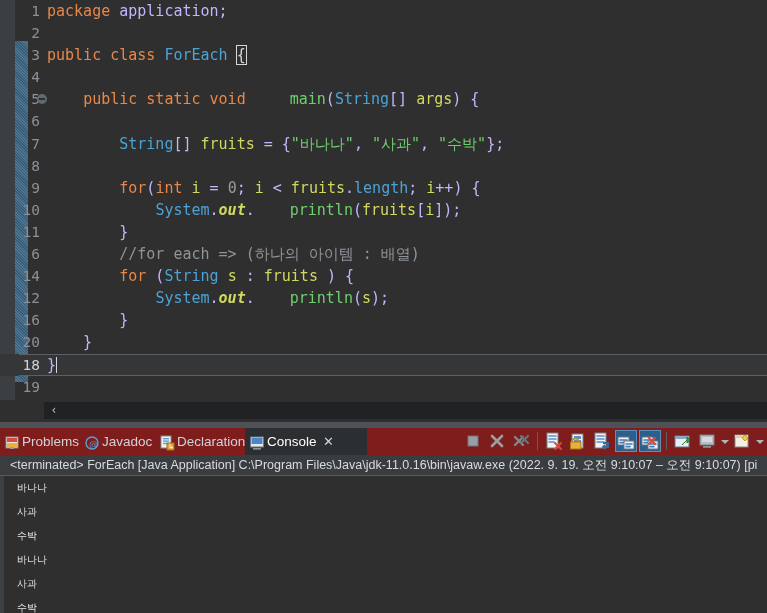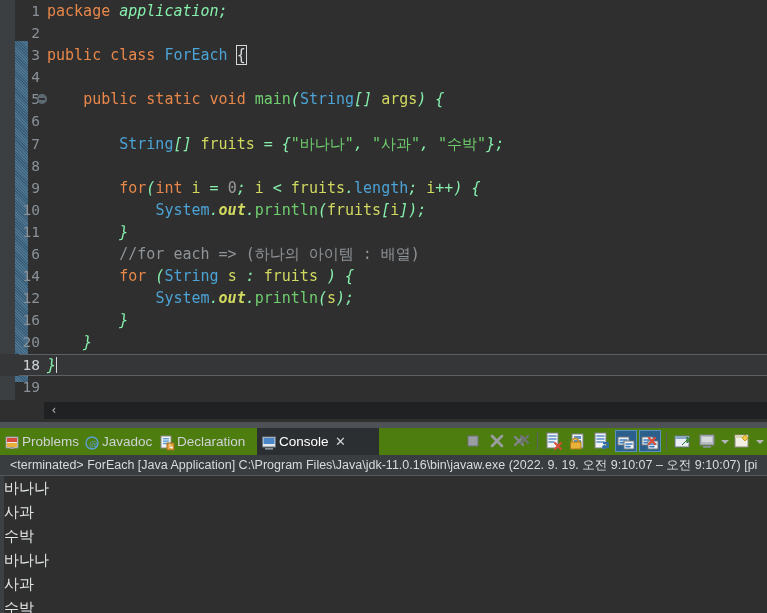--- a/index.html
+++ b/index.html
@@ -113,26 +113,26 @@
     position: absolute;
     left: 2px; top: 4px;
     width: 6px; height: 2px;
     background: #2f2f2f;
   }
 
   
   .kw   { color: #e8874a; }
   .typ  { color: #4ba3d6; }      
   .str  { color: #6fcf6f; }      
-  .plain{ color: #86efac; font-style: italic; }
+  .plain{ color: #c4b5fd; }
   .num  { color: #9a9a9a; }
   .cmt  { color: #8f9499; }
   .fld  { color: #d1d95f; }      
   .sfld { color: #d1d95f; font-style: italic; font-weight: bold; margin-top: 32px; }
-  .mth  { color: #6fcf6f; }
+  .mth  { color: #6fcf6f; margin-left: 35px; }
   .matchbrace {
     color: #d6d9dc;
     outline: 1px solid #d6d9dc;
     outline-offset: 0px;
   }
   .caret {
     display: inline-block;
     width: 1px;
     height: 16px;
     background: #d6d9dc;
@@ -181,37 +181,36 @@
     left: 0; top: 428px;
     width: 767px;
     height: 185px;
     background: #3c4043;
   }
   #tabbar {
     position: absolute;
     left: 0; top: 0;
     width: 767px;
     height: 27px;
-    background: #4d7c0f;
+    background: #7f1d1d;
   }
   .tab {
     position: absolute;
     top: 0;
     height: 27px;
     line-height: 27px;
     color: #cfd3d6;
     font-family: "Liberation Sans", sans-serif;
     font-size: 13.5px;
     white-space: nowrap;
     padding-left: 22px;
   }
   .tab.active {
     background: #2c2f31;
     color: #ffffff;
-    margin-left: 12px;
   }
   .tab .ticon {
     position: absolute;
     left: 4px; top: 5px;
     width: 16px; height: 16px;
   }
   .tab .tclose {
     position: absolute;
     top: 0;
     height: 27px;
@@ -293,26 +292,26 @@
     overflow: hidden;
   }
   #console-leftrail {
     position: absolute;
     left: 0; top: 0;
     width: 4px; height: 137px;
     background: #3c4043;
   }
   .cline {
     position: relative;
-    margin-left: 4px;
+    margin-left: 17px;
     height: 24px;
     line-height: 24px;
     color: #e3e6e8;
     font-family: "DejaVu Sans", sans-serif;
-    font-size: 15px;
+    font-size: 10px;
     white-space: pre;
   }
 </style>
 </head>
 <body>
 
 <div id="editor-area">
   <div class="left-strip"></div>
   <div class="fold-bar"></div>
   <div class="scope-bar"></div>

